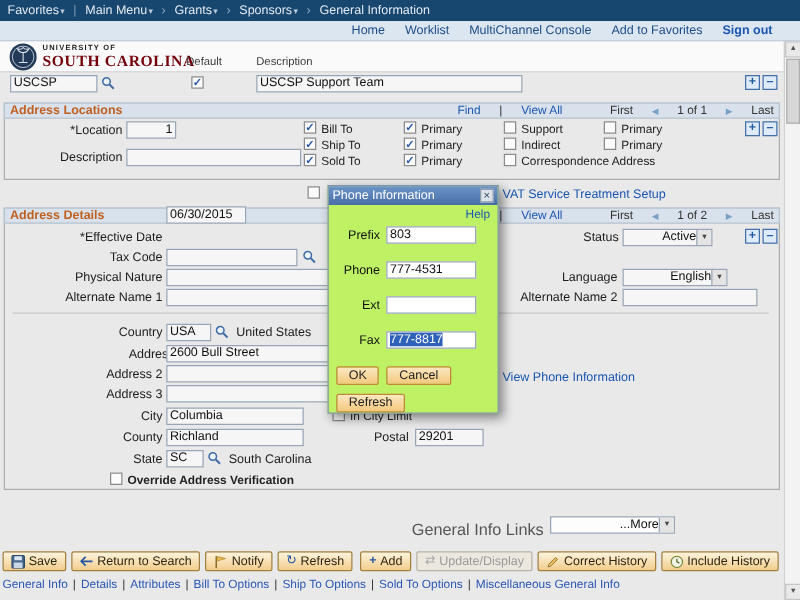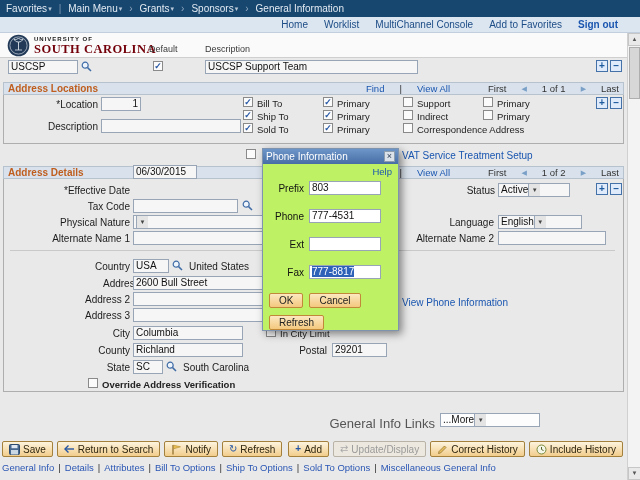--- a/index.html
+++ b/index.html
@@ -23,21 +23,21 @@
 .plain{font-size:10px;color:#1c1c1c;white-space:nowrap}
 .cb{width:10px;height:10px;background:#fbfbfb;border:1px solid #8a8a8a;font-size:9px;line-height:9px;text-align:center;color:#2456a4;font-weight:bold}
 .cb-label{font-size:9.5px;color:#222;white-space:nowrap}
 .link{color:#1a56b0;cursor:pointer;text-decoration:none;white-space:nowrap}
 .sechdr{height:13px;background:#d9e2ec;border:1px solid #b7c2cf;display:flex;align-items:center;justify-content:space-between;padding:0 4px}
 .sectitle{color:#bf5e1e;font-weight:bold;font-size:10px}
 .secnav{display:flex;align-items:center;gap:15px;font-size:9.5px;color:#333}
 .navarrow{color:#7aa0c8;font-size:7px}
 .groupbox{border:1px solid #aeaeae}
 .pm{width:12px;height:12px;background:#dfeafa;border:1px solid #4472a8;color:#1d5a9e;font-weight:bold;font-size:10px;line-height:10px;text-align:center;cursor:pointer}
-.dd{display:flex;align-items:center;justify-content:flex-start;padding-right:0}
+.dd{display:flex;align-items:center;justify-content:flex-end;padding-right:0}
 .ddbtn{width:12px;height:12px;background:#e4e4e4;border-left:1px solid #9aa7b8;display:flex;align-items:center;justify-content:center;flex:none;cursor:pointer}
 .dda{font-size:6px;color:#444;line-height:6px}
 .mag{display:inline-block;cursor:pointer}
 .btn{display:inline-flex;align-items:center;gap:3px;height:16px;padding:0 6px;background:linear-gradient(#fdf4de,#f2cd8c);border:1px solid #a3813d;border-radius:2px;font-size:10px;color:#2f2610;white-space:nowrap;cursor:pointer}
 .btn.disabled{background:#ece8df;color:#9a9a9a;border-color:#b8b3a6}
 .btn .glyphicon{font-size:10px;color:#2456a4;line-height:10px}
 .btn.disabled .glyphicon{color:#aaa}
 .footerlinks{display:flex;align-items:center;gap:4px;font-size:9.5px}
 .flink{color:#2a56b4;cursor:pointer;white-space:nowrap}
 .fsep{color:#333}

